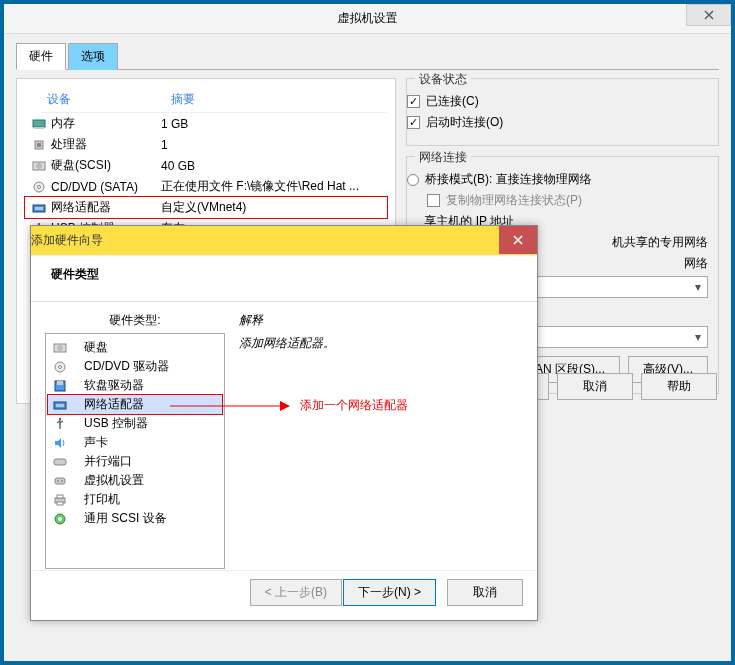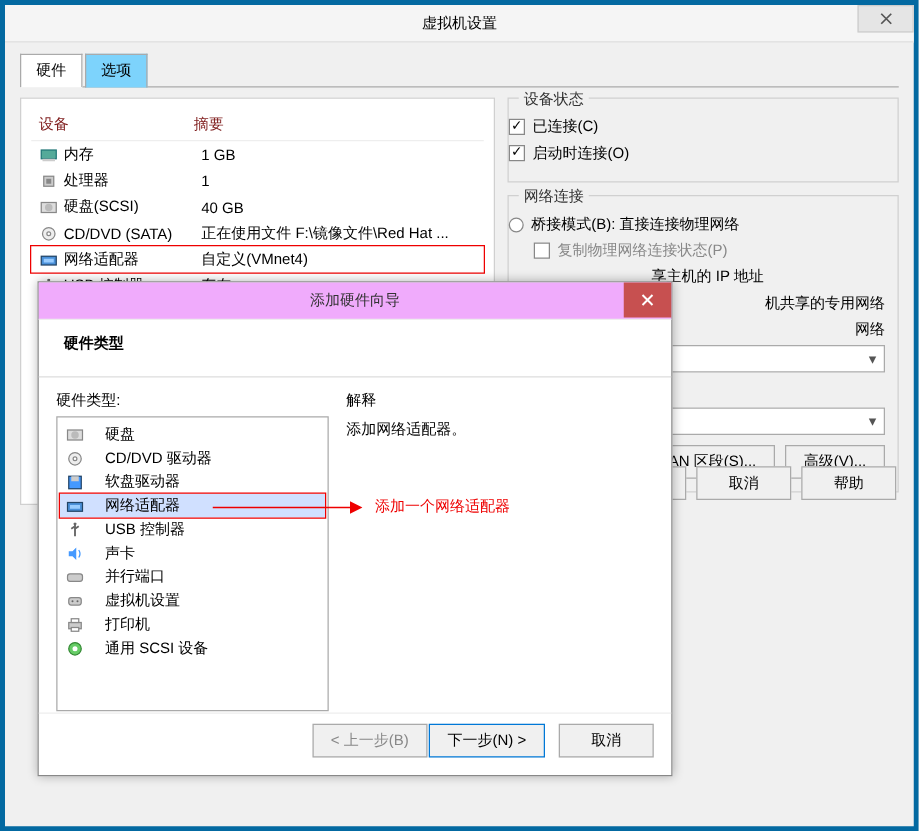--- a/index.html
+++ b/index.html
@@ -12,21 +12,21 @@
 .main-body { padding: 8px 12px; position: relative; }
 
 .tabs { display: flex; border-bottom: 1px solid #aaa; }
 .tab { padding: 4px 12px; border: 1px solid #aaa; border-bottom: none; background: #7dd3fc; margin-right: 2px; position: relative; top: 1px; }
 .tab.active { background: #fff; border-bottom: 1px solid #fff; }
 
 .content-row { display: flex; gap: 10px; margin-top: 8px; }
 .left-panel { width: 380px; border: 1px solid #d0d0d0; background: #fff; padding: 8px; }
 .right-panel { flex: 1; }
 
-.hw-table-head { display: flex; padding: 4px 0; border-bottom: 1px solid #eee; color: #7f1d1d; }
+.hw-table-head { display: flex; padding: 4px 0; border-bottom: 1px solid #eee; color: #3b82f6; margin-left: 16px; }
 .hw-col-device { width: 130px; padding-left: 6px; }
 .hw-col-summary { flex: 1; }
 .hw-row { display: flex; align-items: center; padding: 2px 0; }
 .hw-row .icon { width: 16px; height: 14px; margin: 0 4px 0 6px; display: inline-flex; align-items: center; justify-content: center; }
 .hw-row .device { width: 110px; }
 .hw-row .summary { flex: 1; white-space: nowrap; overflow: hidden; text-overflow: ellipsis; }
 .hw-row.highlighted { outline: 1px solid #e00; }
 
 .group { border: 1px solid #d0d0d0; padding: 10px 10px 10px 0; margin-bottom: 10px; position: relative; }
 .group-title { position: absolute; top: -8px; left: 8px; background: #f0f0f0; padding: 0 4px; color: #333; }
@@ -40,34 +40,34 @@
 .select .caret { color: #555; }
 
 .btn { border: 1px solid #aaa; background: #f0f0f0; padding: 4px 14px; min-width: 76px; text-align: center; display: inline-block; }
 .btn.default { border: 1px solid #0078d7; }
 .btn-row { display: flex; gap: 8px; justify-content: flex-end; margin-top: 8px; }
 
 .footer-btns { position: absolute; bottom: 12px; right: 14px; display: flex; gap: 8px; }
 
 
 .wizard { position: absolute; left: 30px; top: 225px; width: 508px; height: 396px; background: #fff; border: 1px solid #888; box-shadow: 0 0 8px rgba(0,0,0,0.3); z-index: 10; }
-.wizard-titlebar { height: 30px; display: flex; align-items: center; justify-content: center; position: relative; background: #f0abfc; border-bottom: 1px solid #eee; }
+.wizard-titlebar { height: 30px; display: flex; align-items: center; justify-content: flex-start; position: relative; background: #fde047; border-bottom: 1px solid #eee; }
 .wizard-title { color: #333; }
 .wizard-close { position: absolute; right: 0; top: 0; width: 38px; height: 28px; background: #c75050; color: #fff; display: flex; align-items: center; justify-content: center; }
 .wizard-header { padding: 10px 20px 14px 20px; border-bottom: 1px solid #ddd; }
 .wizard-header-title { font-weight: bold; margin-bottom: 4px; }
 .wizard-header-sub { margin-left: 20px; }
 .wizard-body { display: flex; padding: 10px 14px; gap: 14px; height: 268px; }
-.wizard-left { width: 218px; }
+.wizard-left { width: 180px; text-align: center; }
 .wizard-left-label { margin-bottom: 4px; }
 .wizard-list { border: 1px solid #aaa; height: 236px; background: #fff; padding: 4px 2px; }
 .wizard-item { display: flex; align-items: center; padding: 1px 4px; gap: 16px; }
 .wizard-item.selected { background: #d0e0ff; outline: 1px solid #e00; }
 .wizard-item .icon { width: 16px; height: 14px; display: inline-flex; align-items: center; justify-content: center; }
-.wizard-right { flex: 1; }
+.wizard-right { flex: 1; font-style: italic; }
 .wizard-right-label { margin-bottom: 6px; }
 .wizard-footer { padding: 8px 14px; display: flex; justify-content: flex-end; gap: 1px; border-top: 1px solid #eee; }
 
 .annotation-arrow { position: absolute; left: 170px; top: 398px; z-index: 20; color: #e00; pointer-events: none; display: flex; align-items: center; }
 .annotation-text { position: absolute; left: 300px; top: 397px; z-index: 20; color: #e00; pointer-events: none; }
 
 svg { display: block; }
 </style>
 </head>
 <body>
@@ -186,21 +186,21 @@
           <div class="chk-row">
             <span class="radio"></span>
             <span>桥接模式(B): 直接连接物理网络</span>
           </div>
           <div class="chk-row indent">
             <span class="chk"></span>
             <span>复制物理网络连接状态(P)</span>
           </div>
           <div class="chk-row" style="margin-left:0;">
             <span style="width:12px"></span>
-            <span style="margin-left:auto; text-align:center; width:100%;">享主机的 IP 地址</span>
+            <span style="margin-left:auto; text-align:left; width:100%;">享主机的 IP 地址</span>
           </div>
           <div class="chk-row">
             <span style="width:12px"></span>
             <span style="margin-left:auto; text-align:right; width:100%;">机共享的专用网络</span>
           </div>
           <div class="chk-row">
             <span style="width:12px"></span>
             <span style="margin-left:auto; text-align:right; width:100%;">网络</span>
           </div>
           <div class="select" style="margin:4px 0 4px 20px;">

